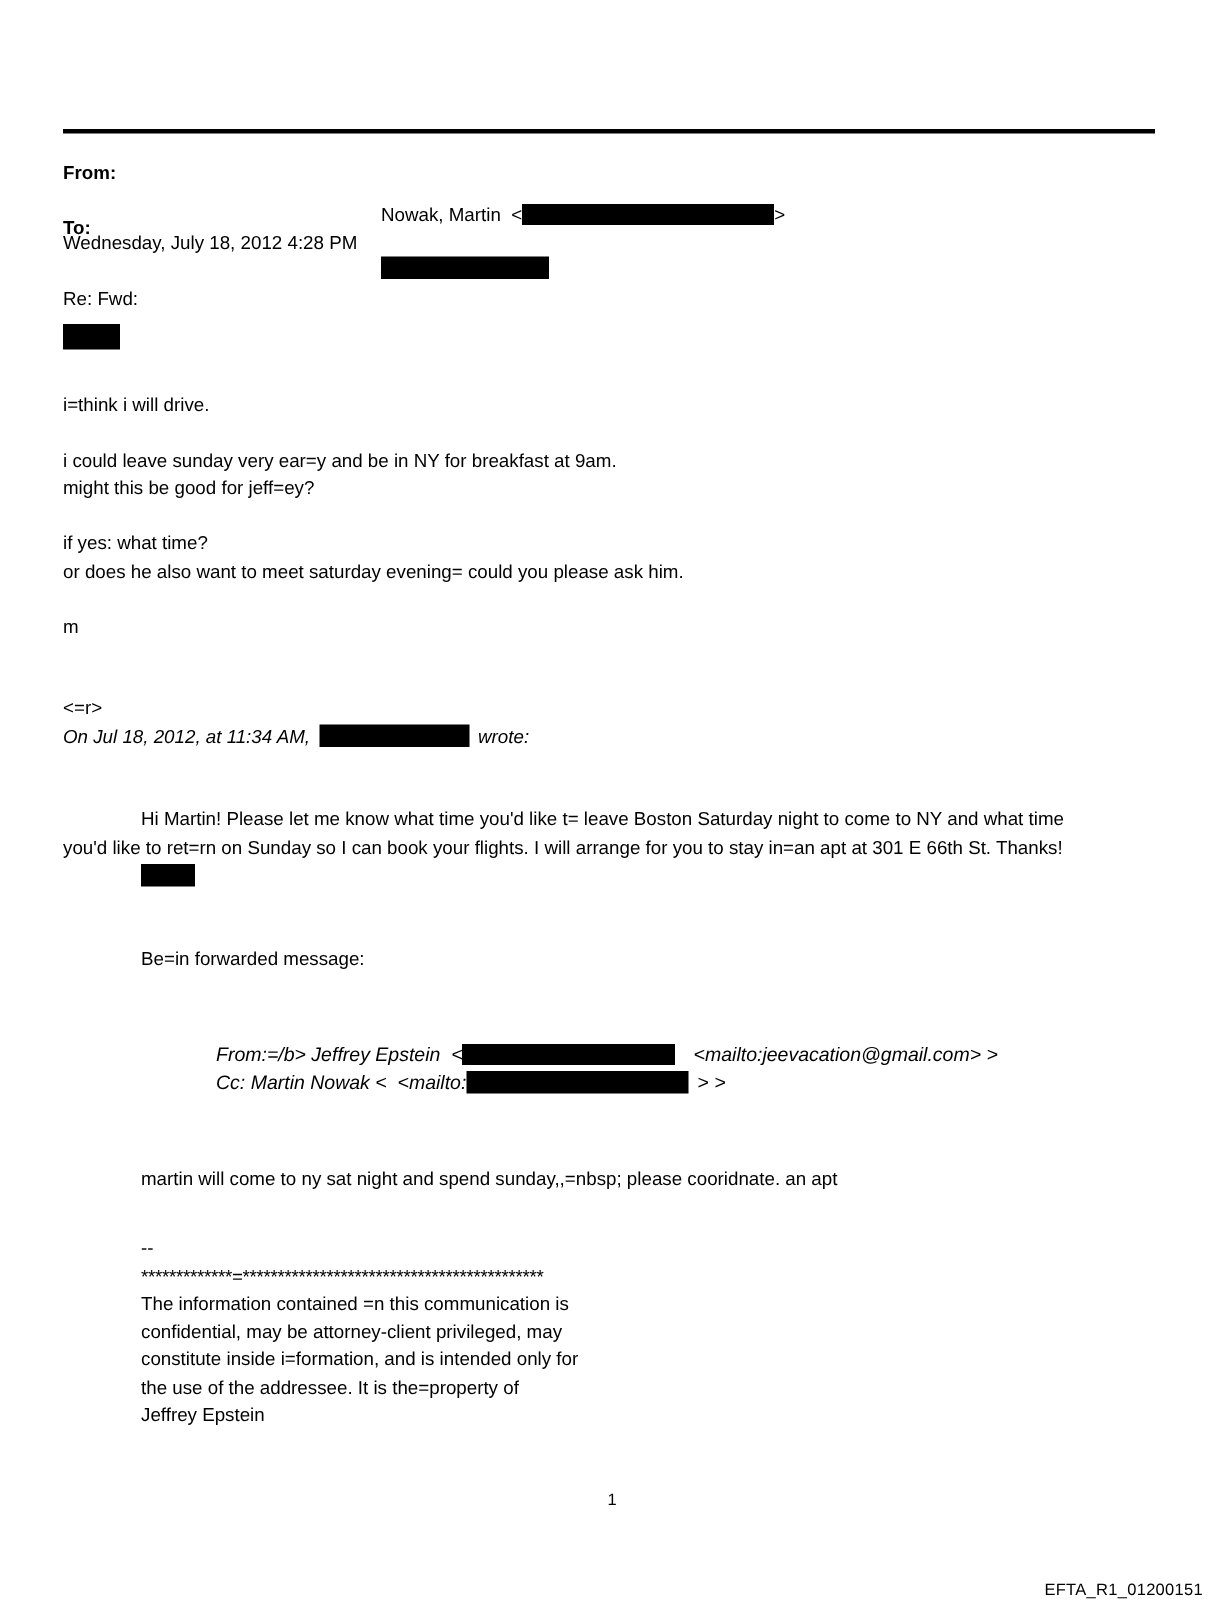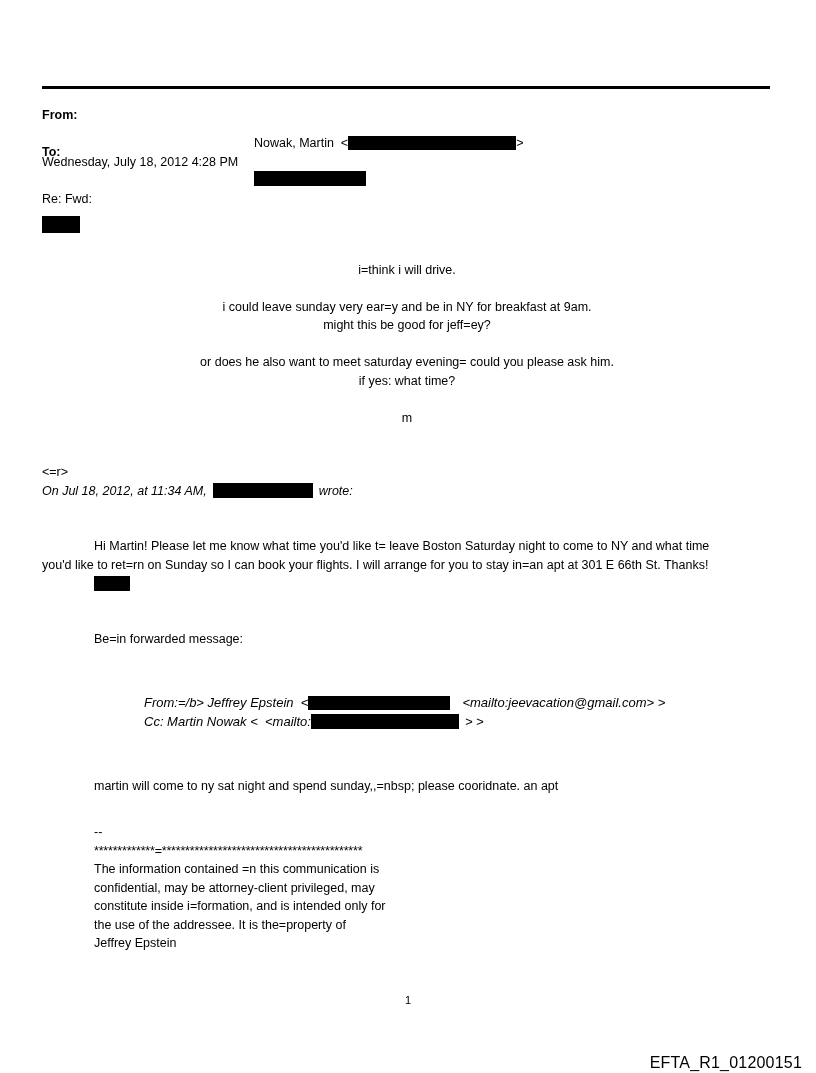--- a/index.html
+++ b/index.html
@@ -39,21 +39,20 @@
   .hlabel { width: 212px; font-weight: bold; }
   .hvalue { flex: 1; display: flex; align-items: center; white-space: pre; margin-top: 28px; }
   .redact { background: #000; display: inline-block; vertical-align: middle; }
   .body-text {
     position: absolute;
     left: 42px;
     top: 205px;
     width: 730px;
     font-size: 12.5px;
     line-height: 18.5px;
-    text-align: center;
   }
   .blk { margin: 0; white-space: pre-wrap; }
   .sp { height: 18.5px; }
   .sp-half { height: 9px; }
   .redact-block { width: 38px; height: 17px; background:#000; display:block; }
   .indent1 { padding-left: 52px; }
   .indent2 { padding-left: 102px; }
   .quoted {
     position: absolute;
     left: 42px;
@@ -70,21 +69,21 @@
     left: 0;
     top: 994px;
     width: 816px;
     text-align: center;
     font-size: 11px;
   }
   .bates {
     position: absolute;
     right: 14px;
     top: 1054px;
-    font-size: 16px;
+    font-size: 11px;
     letter-spacing: 0.2px;
   }
   .inline-gap { display:inline-block; width:6px; }
 </style>
 </head>
 <body>
 
 <div class="page">
 
   <div class="rule"></div>
@@ -115,22 +114,22 @@
   <div class="body-text">
     <div style="height:11px"></div>
     <span class="redact-block"></span>
     <div class="sp"></div>
     <div class="sp-half"></div>
     <p class="blk">i=think i will drive.</p>
     <div class="sp"></div>
     <p class="blk">i could leave sunday very ear=y and be in NY for breakfast at 9am.</p>
     <p class="blk">might this be good for jeff=ey?</p>
     <div class="sp"></div>
+    <p class="blk">if yes: what time?</p>
     <p class="blk">or does he also want to meet saturday evening= could you please ask him.</p>
-    <p class="blk">if yes: what time?</p>
     <div class="sp"></div>
     <p class="blk">m</p>
   </div>
 
   <div class="quoted">
     <p class="blk">&lt;=r&gt;</p>
     <div class="fwd-row">
       <span>On Jul 18, 2012, at 11:34 AM,</span>
       <span class="inline-gap"></span>
       <span class="redact" style="width:100px;height:15px;"></span>

